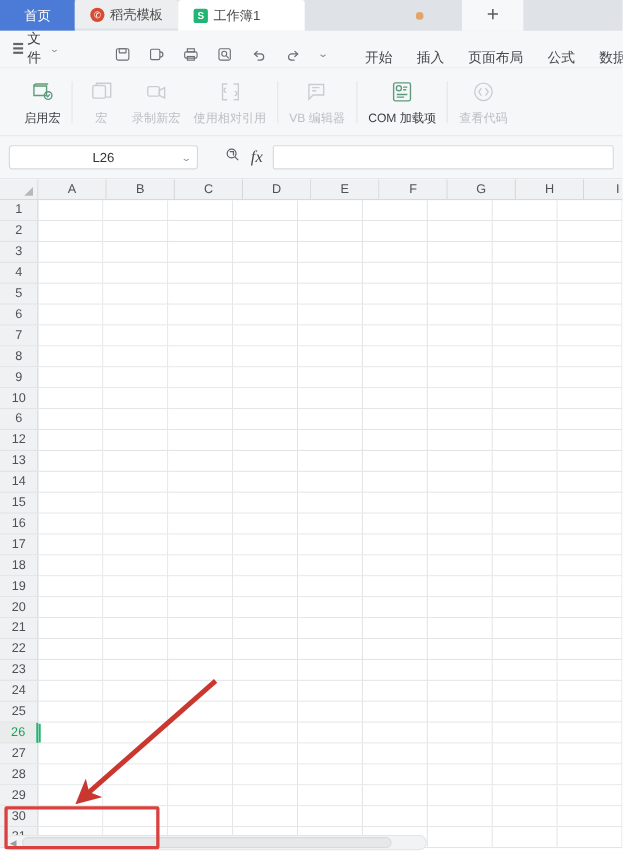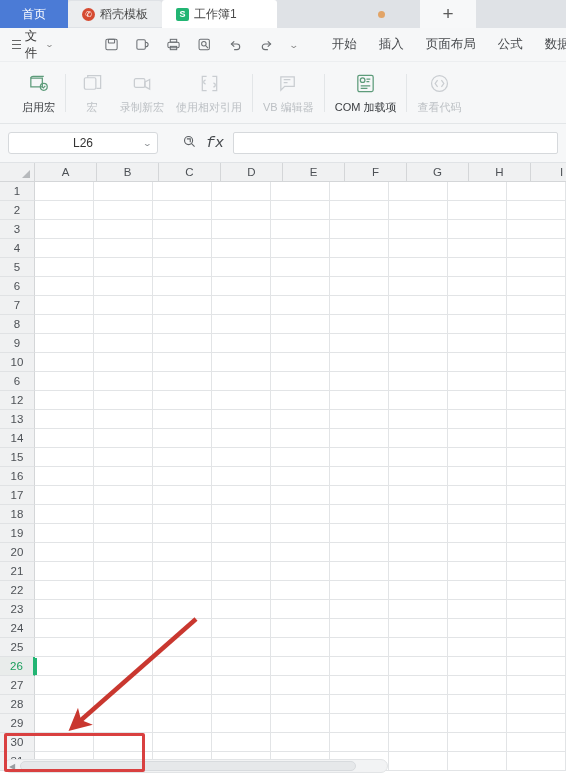--- a/index.html
+++ b/index.html
@@ -8,21 +8,21 @@
     overflow: hidden;
     background: #ffffff;
     font-family: "Liberation Sans", "DejaVu Sans", sans-serif;
   }
   #app { position: relative; width: 566px; height: 776px; background:#f3f3f3; }
 
   
   .tabbar {
     position: absolute; top:0; left:0; width:566px; height:28px;
     background:#dfe2e6;
-    display:flex; align-items:center;
+    display:flex; align-items:flex-start;
   }
   .tab {
     height:26px; display:flex; align-items:center; gap:5px;
     padding:0 14px; font-size:12px; color:#4a4a4a;
     border-top-left-radius:3px; border-top-right-radius:3px;
     position:relative; white-space:nowrap;
   }
   .tab.home { background:#4b7bd6; color:#ffffff; height:28px; padding:0 22px;
               border-radius:0; justify-content:center; }
   .tab.tpl { background:#eceef0; height:26px; }
@@ -40,21 +40,21 @@
   .plus-tab {
     position:absolute; left:420px; top:0; width:56px; height:28px;
     background:#f7f8f9; display:flex; align-items:center; justify-content:center;
     font-size:19px; color:#5b5b5b; font-weight:300;
   }
   .tabbar-rest { position:absolute; left:476px; top:0; width:90px; height:28px; background:#dfe2e6; }
 
   
   .menubar {
     position:absolute; top:28px; left:0; width:566px; height:34px;
-    background:#f6f7f8; display:flex; align-items:center; gap:16px;
+    background:#f6f7f8; display:flex; align-items:flex-end; gap:16px;
     border-bottom:1px solid #eceef0;
   }
   .mb-file { display:flex; align-items:center; gap:4px; padding:0 8px 0 12px;
              font-size:12.5px; color:#3c3c3c; }
   .hamburger { display:inline-block; width:13px; }
   .hamburger span { display:block; height:1.5px; background:#666; margin:2.5px 0; }
   .caret { font-size:8px; color:#888; transform:scaleX(1.4); }
   .mb-sep { width:1px; height:17px; background:#dcdfe2; margin:0 6px; }
   .qicon { width:24px; height:24px; display:flex; align-items:center; justify-content:center;
            color:#6b6f73; }
@@ -80,27 +80,27 @@
   .rb-item.disabled .rb-ico { color:#c9cdd1; }
   .rb-sep { width:1px; height:38px; background:#e3e6e8; margin:0 4px; }
 
   
   .fbar {
     position:absolute; top:124px; left:0; width:566px; height:39px;
     background:#f6f7f8; display:flex; align-items:center; padding:0 8px;
     border-bottom:1px solid #e0e3e6;
   }
   .namebox {
-    width:150px; height:22px; background:#fff; border:1px solid #d6d9dc;
+    width:172px; height:22px; background:#fff; border:1px solid #d6d9dc;
     border-radius:3px; display:flex; align-items:center; justify-content:center;
     position:relative; font-size:12px; color:#333;
   }
   .namebox .nb-caret { position:absolute; right:6px; font-size:8px; color:#8a8e92; transform:scaleX(1.5);}
   .fb-icons { display:flex; align-items:center; gap:9px; margin-left:24px; color:#5e6266; }
-  .fx { font-style:italic; font-family:Liberation Mono, monospace; font-size:15px; color:#44484c; }
+  .fx { font-style:italic; font-family:Liberation Serif, serif; font-size:15px; color:#44484c; }
   .fxinput {
     flex:1; height:22px; margin-left:9px; background:#ffffff;
     border:1px solid #d6d9dc; border-radius:2px;
   }
 
   
   .sheet { position:absolute; top:163px; left:0; width:566px; height:613px; background:#fff; overflow:hidden; }
   .corner {
     position:absolute; top:0; left:0; width:35px; height:19px;
     background:#f0f1f2; border-right:1px solid #d4d6d8; border-bottom:1px solid #d4d6d8;

